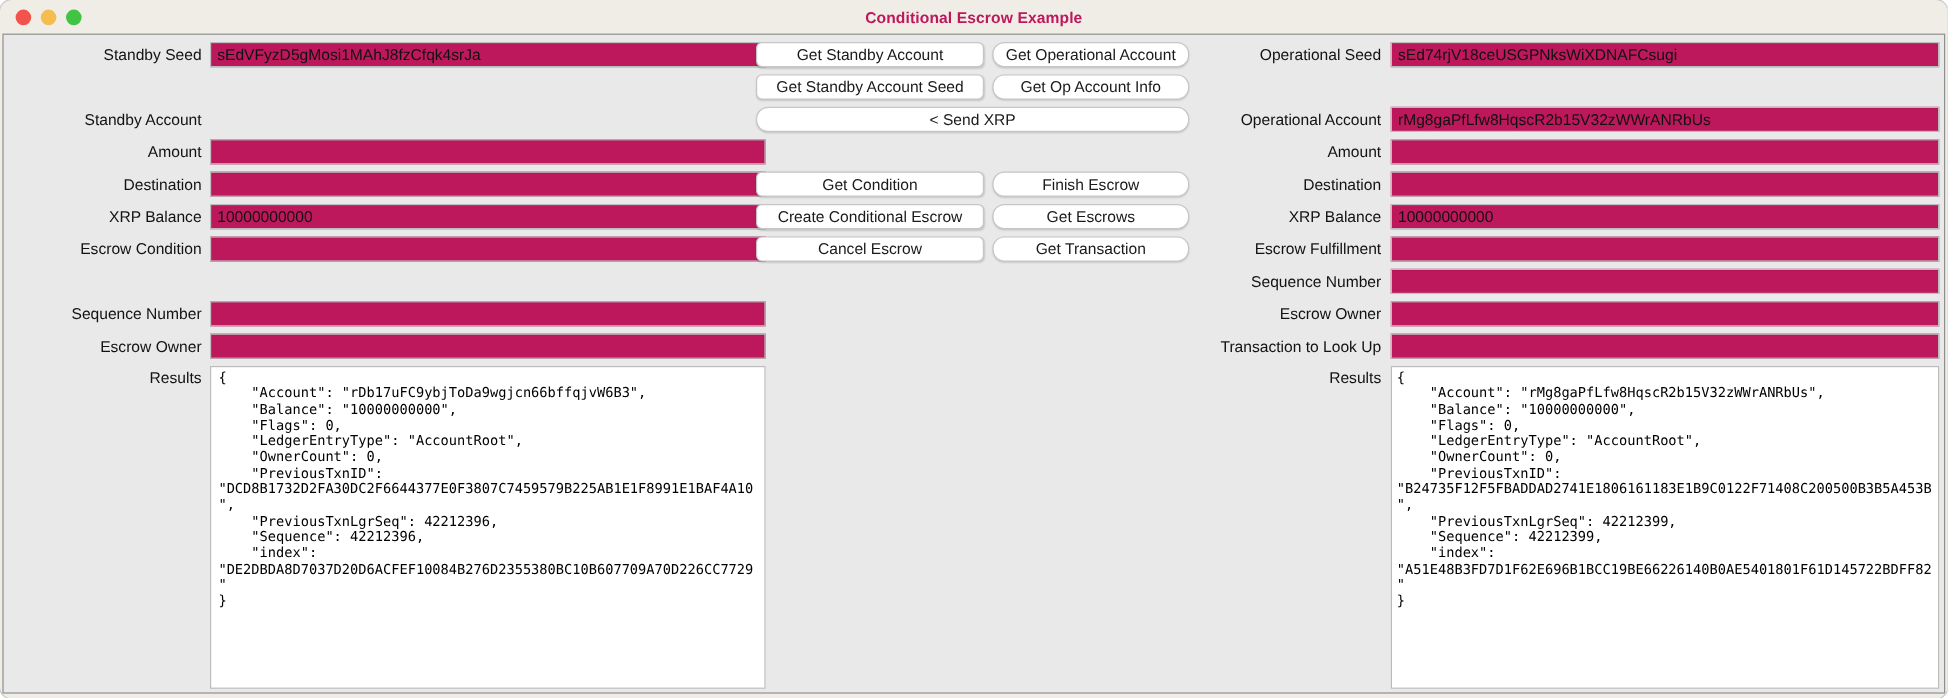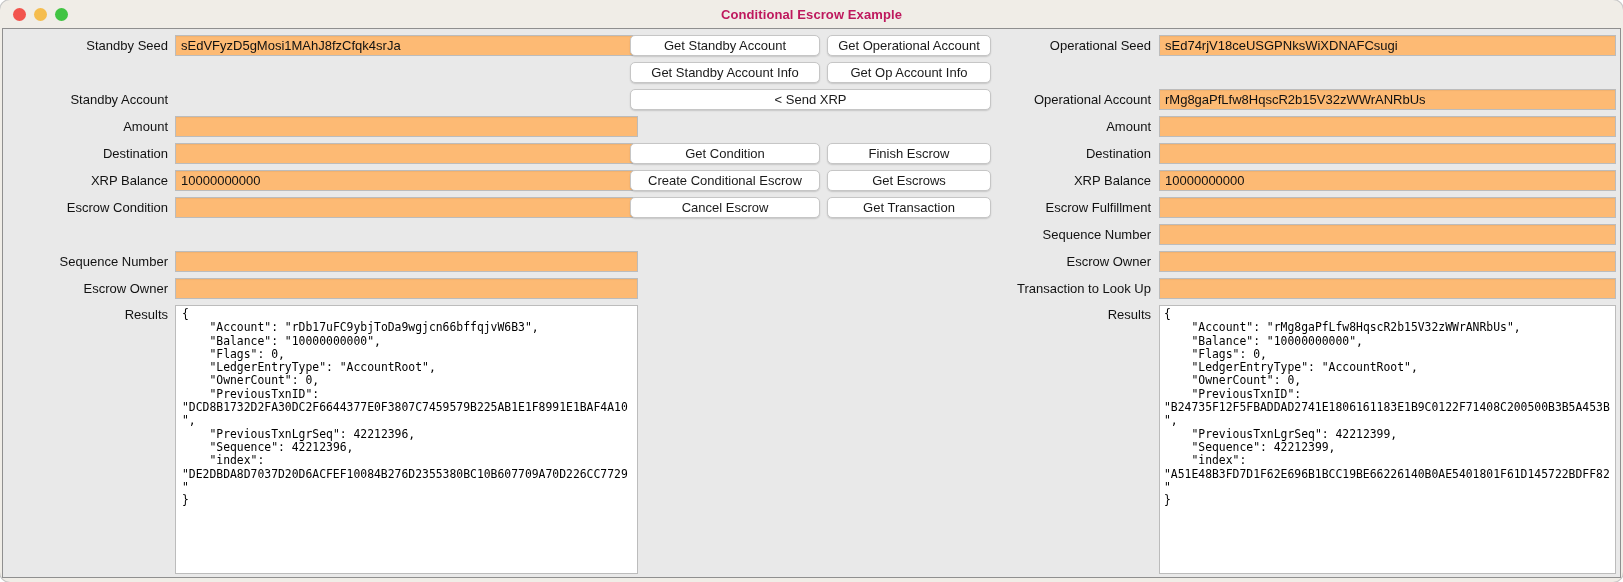--- a/index.html
+++ b/index.html
@@ -28,21 +28,21 @@
   .frow { position:absolute; display:flex; align-items:center; height:21px; }
   .frow.lrow { left:16px; width:619px; }
   .frow.rrow { left:948px; width:665px; }
   .flabel {
     font-size:13px; color:#121212; text-align:right; flex:0 0 auto;
     white-space:nowrap; line-height:21px;
   }
   .lrow .flabel { width:149px; margin-right:7px; }
   .rrow .flabel { width:200px; margin-right:8px; }
   .finput {
-    height:21px; background:#fdba74; border:1px solid #BCBCBC;
+    height:21px; background:#be185d; border:1px solid #BCBCBC;
     font-family:"Liberation Sans", sans-serif; font-size:13px; color:#111;
     padding:0 5px; outline:none;
     box-shadow:inset 0 1px 1px rgba(0,0,0,0.05);
   }
   .lrow .finput { width:463px; }
   .rrow .finput { width:457px; }
   .resrow { align-items:flex-start; height:auto; }
   .resrow .flabel { line-height:15px; padding-top:2px; }
   .results {
     height:269px; background:#FFFFFF; border:1px solid #BCBCBC;
@@ -55,21 +55,21 @@
     position:absolute; left:627px; width:361px; height:21px;
     display:flex; gap:7px;
   }
   .btn {
     height:21px; background:#FFFFFF; border:1px solid #C6C6C6; border-radius:5px;
     font-family:"Liberation Sans", sans-serif; font-size:13px; color:#1a1a1a;
     display:flex; align-items:center; justify-content:center;
     box-shadow:0 1px 1.5px rgba(0,0,0,0.15); cursor:default; white-space:nowrap;
   }
   .btn1 { width:190px; }
-  .btn2 { flex:1; }
+  .btn2 { flex:1;border-radius:10px; }
 </style>
 </head>
 <body>
 
 <div class="window">
   <div class="titlebar">
     <div class="traffic">
       <div class="tl tl-close"></div>
       <div class="tl tl-min"></div>
       <div class="tl tl-zoom"></div>
@@ -123,21 +123,21 @@
     "Sequence": 42212396,
     "index": "DE2DBDA8D7037D20D6ACFEF10084B276D2355380BC10B607709A70D226CC7729"
 }</textarea>
     </div>
 
     <div class="brow" style="top:6px">
       <button class="btn btn1">Get Standby Account</button>
       <button class="btn btn2">Get Operational Account</button>
     </div>
     <div class="brow" style="top:33px">
-      <button class="btn btn1">Get Standby Account Info</button>
+      <button class="btn btn1">Get Standby Account Seed</button>
       <button class="btn btn2">Get Op Account Info</button>
     </div>
     <div class="brow" style="top:60px">
       <button class="btn btn2">&lt; Send XRP</button>
     </div>
     <div class="brow" style="top:114px">
       <button class="btn btn1">Get Condition</button>
       <button class="btn btn2">Finish Escrow</button>
     </div>
     <div class="brow" style="top:141px">

